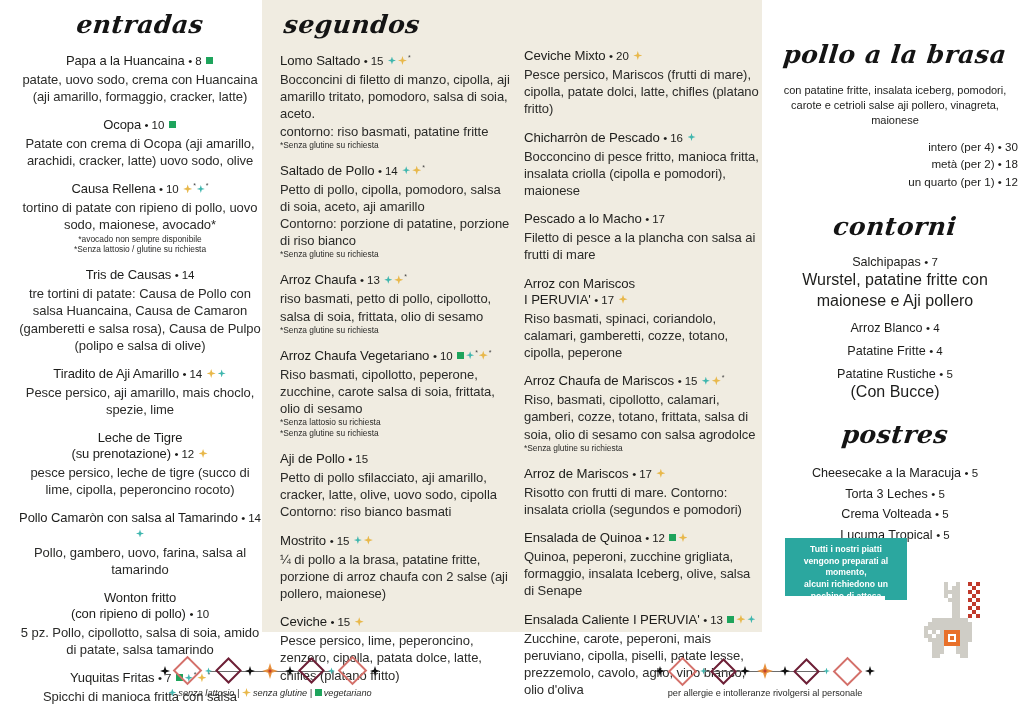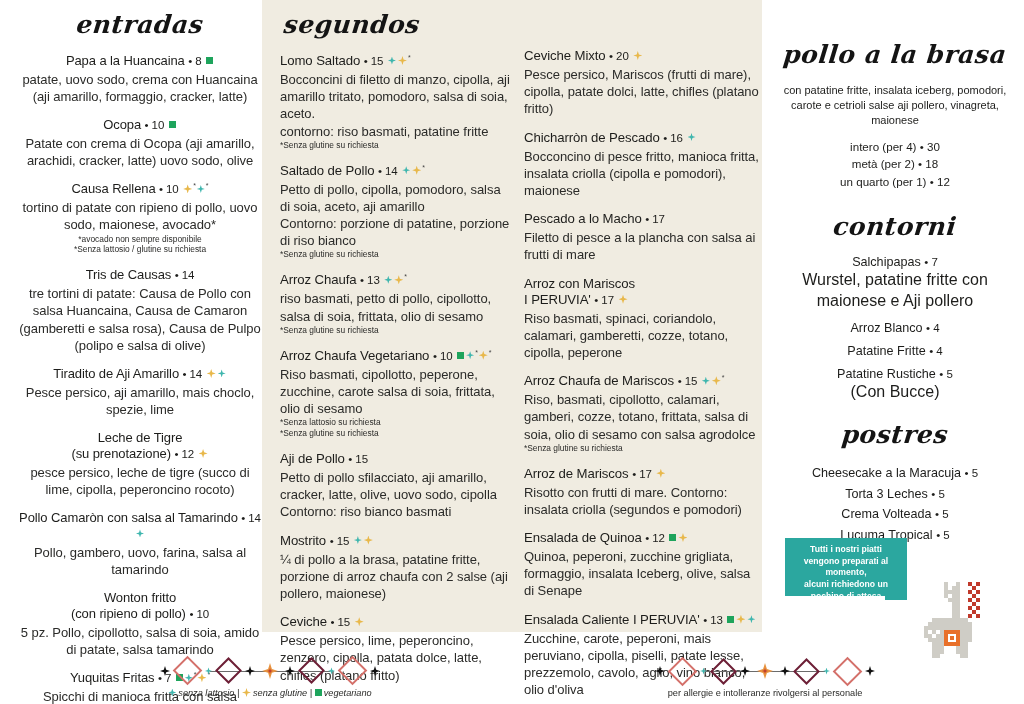--- a/index.html
+++ b/index.html
@@ -79,21 +79,21 @@
   }
   .mk-veg {
     width: 7px; height: 7px;
     background: #1ea45c;
     top: -1px;
   }
   .mk-star { font-size: 7px; vertical-align: super; color: #444; }
 
   
   .brasa-desc { font-size: 11px; line-height: 1.36; margin: 0 0 10px 0; }
-  .brasa-price { font-size: 11.6px; line-height: 1.5; margin: 0; }
+  .brasa-price { font-size: 11.6px; line-height: 1.5; margin: 0; text-align: right; }
 
   .side-item { margin: 0 0 9px 0; }
   .side-title { font-size: 12.6px; margin: 0 0 1px 0; }
   .side-desc { font-size: 16px; line-height: 1.3; margin: 0; }
 
   .dessert { font-size: 12.6px; line-height: 1.62; margin: 0; }
 
   
   .note-box {
     position: absolute;

